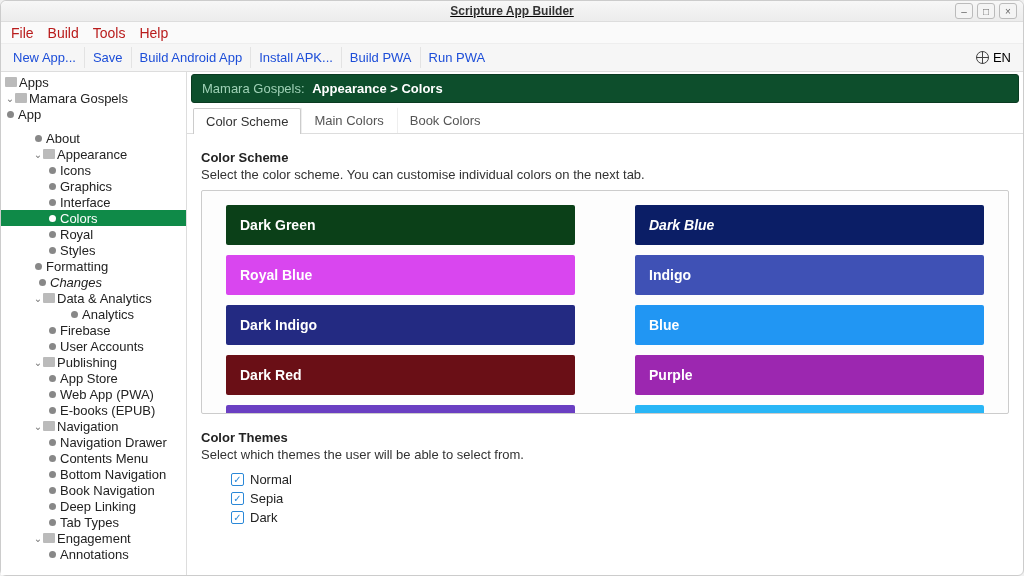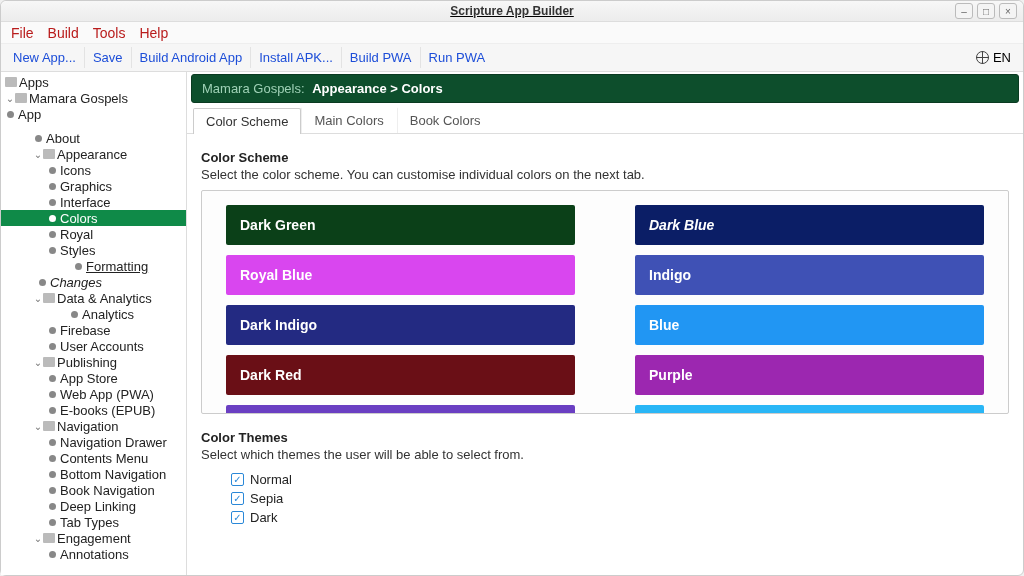--- a/index.html
+++ b/index.html
@@ -126,21 +126,21 @@
             <span>Colors</span>
           </div>
           <div class="tree-row" style="padding-left: 46px;">
             <span class="dot"></span>
             <span>Royal</span>
           </div>
           <div class="tree-row" style="padding-left: 46px;">
             <span class="dot"></span>
             <span>Styles</span>
           </div>
-          <div class="tree-row" style="padding-left: 72px; text-decoration: underline;">
+          <div class="tree-row" style="padding-left: 32px;">
             <span class="dot"></span>
             <span>Formatting</span>
           </div>
           <div class="tree-row" style="padding-left: 36px; font-style: italic;">
             <span class="dot"></span>
             <span>Changes</span>
           </div>
           <div class="tree-row" style="padding-left: 32px;">
             <span class="fold">⌄</span>
             <span class="fold-icon"></span>

